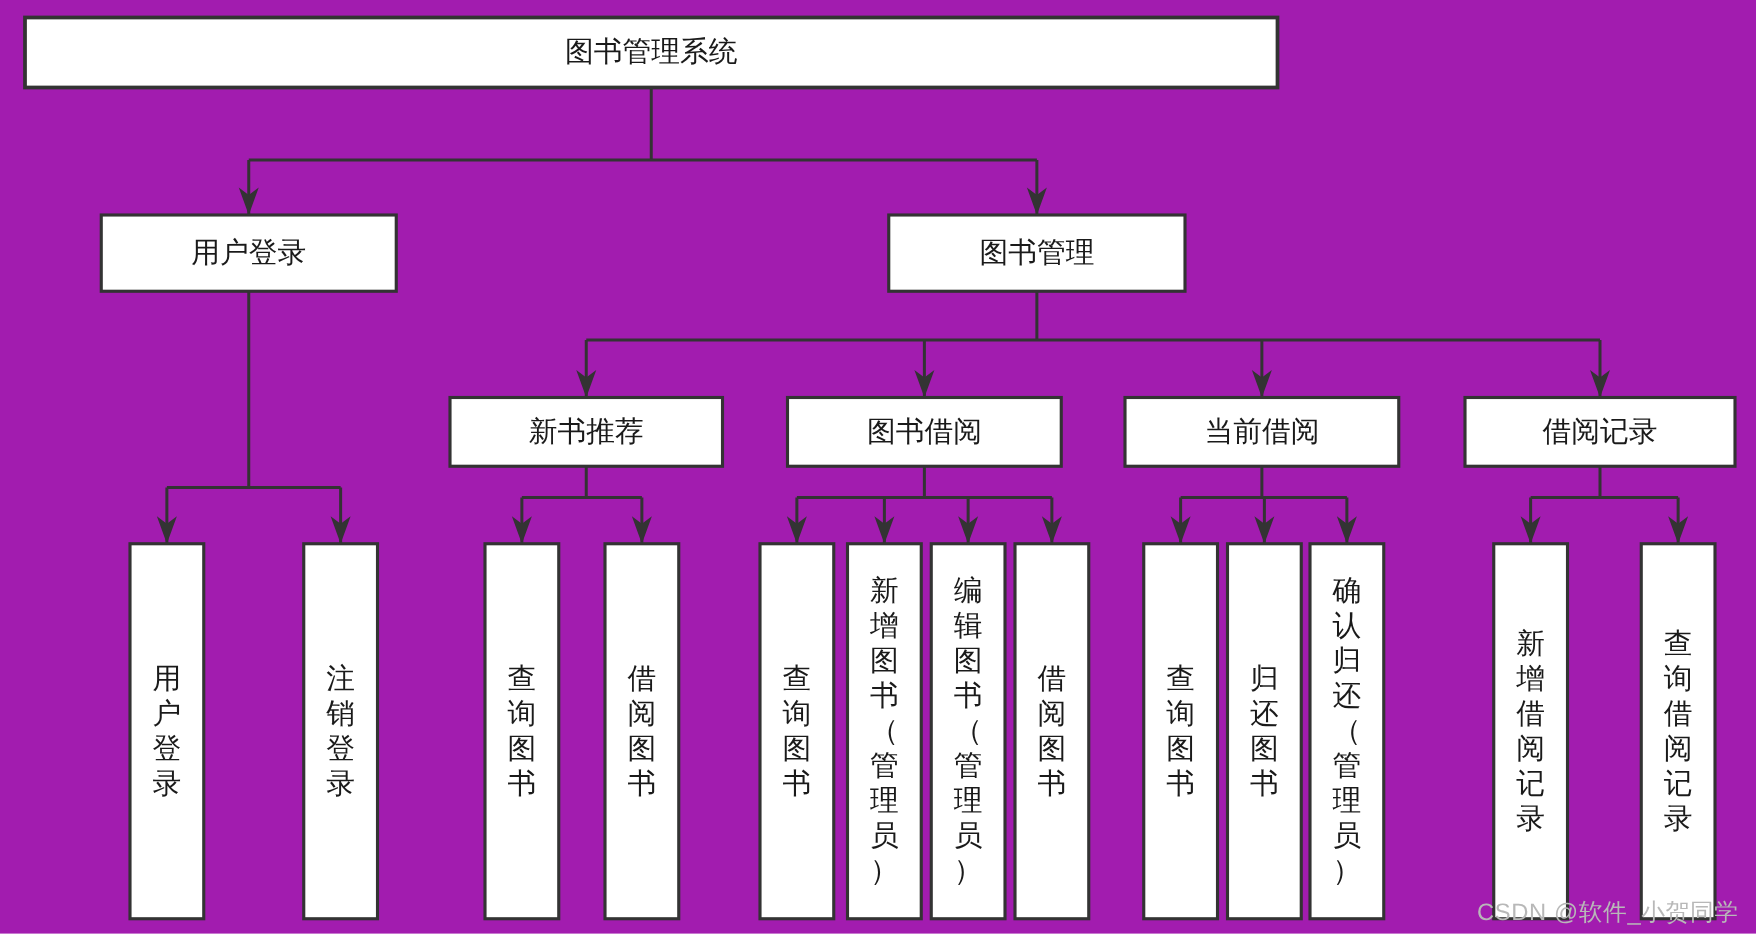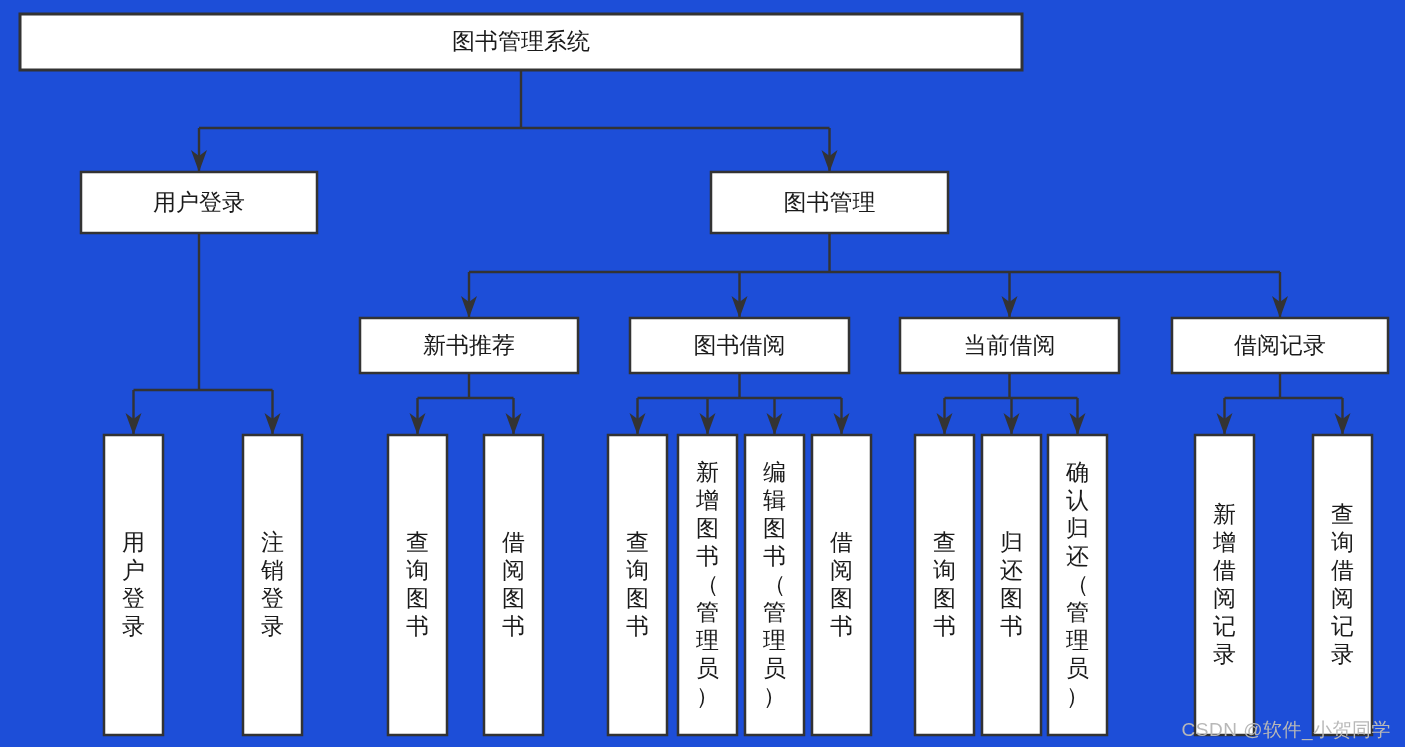--- a/index.html
+++ b/index.html
@@ -8,21 +8,21 @@
     padding: 0;
     background: #ffffff;
   }
   body {
     font-family: "Liberation Sans", "DejaVu Sans", sans-serif;
   }
   #diagram-root {
     position: relative;
     width: 1405px;
     height: 747px;
-    background: #1d4ed8;
+    background: #a21caf;
     overflow: hidden;
   }
   svg#tree-svg {
     position: absolute;
     left: 0;
     top: 0;
     width: 1405px;
     height: 747px;
     display: block;
   }

